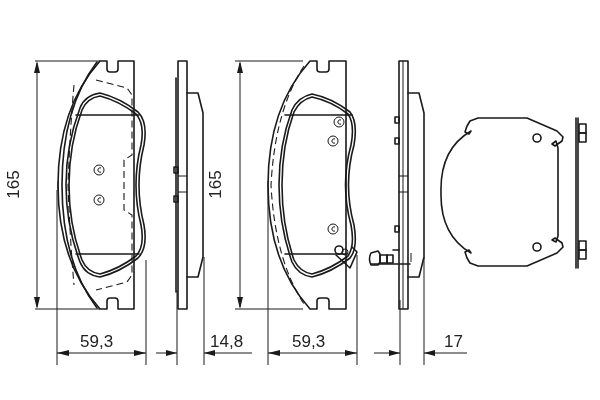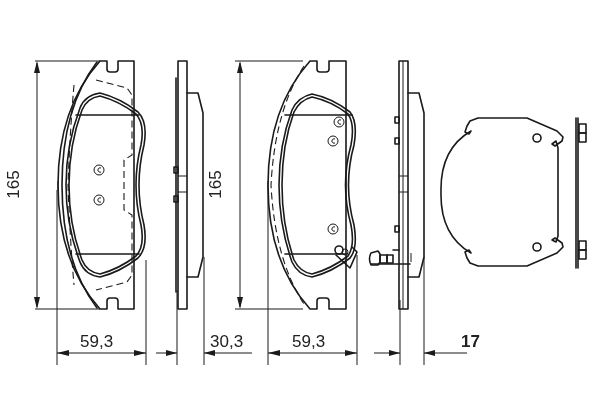--- a/index.html
+++ b/index.html
@@ -162,16 +162,16 @@
     <line class="ln" x1="578" y1="118" x2="578" y2="268"></line>
     <rect class="ln" x="579" y="124" width="7" height="9"></rect>
     <rect class="ln" x="579" y="133" width="7" height="9"></rect>
     <rect class="ln" x="579" y="241" width="7" height="9"></rect>
     <rect class="ln" x="579" y="250" width="7" height="9"></rect>
   </g>
 </svg>
 
 <div class="label vlabel" style="left:-1px; top:176px;">165</div>
 <div class="label" style="left:80px; top:333px;">59,3</div>
-<div class="label" style="left:210px; top:333px;">30,3</div>
+<div class="label" style="left:210px; top:333px;">14,8</div>
 <div class="label vlabel" style="left:201px; top:176px;">165</div>
 <div class="label" style="left:292px; top:333px;">59,3</div>
-<div class="label" style="left:461px; top:333px;font-weight:bold;">17</div>
+<div class="label" style="left:444px; top:333px;">17</div>
 
 </body></html>

